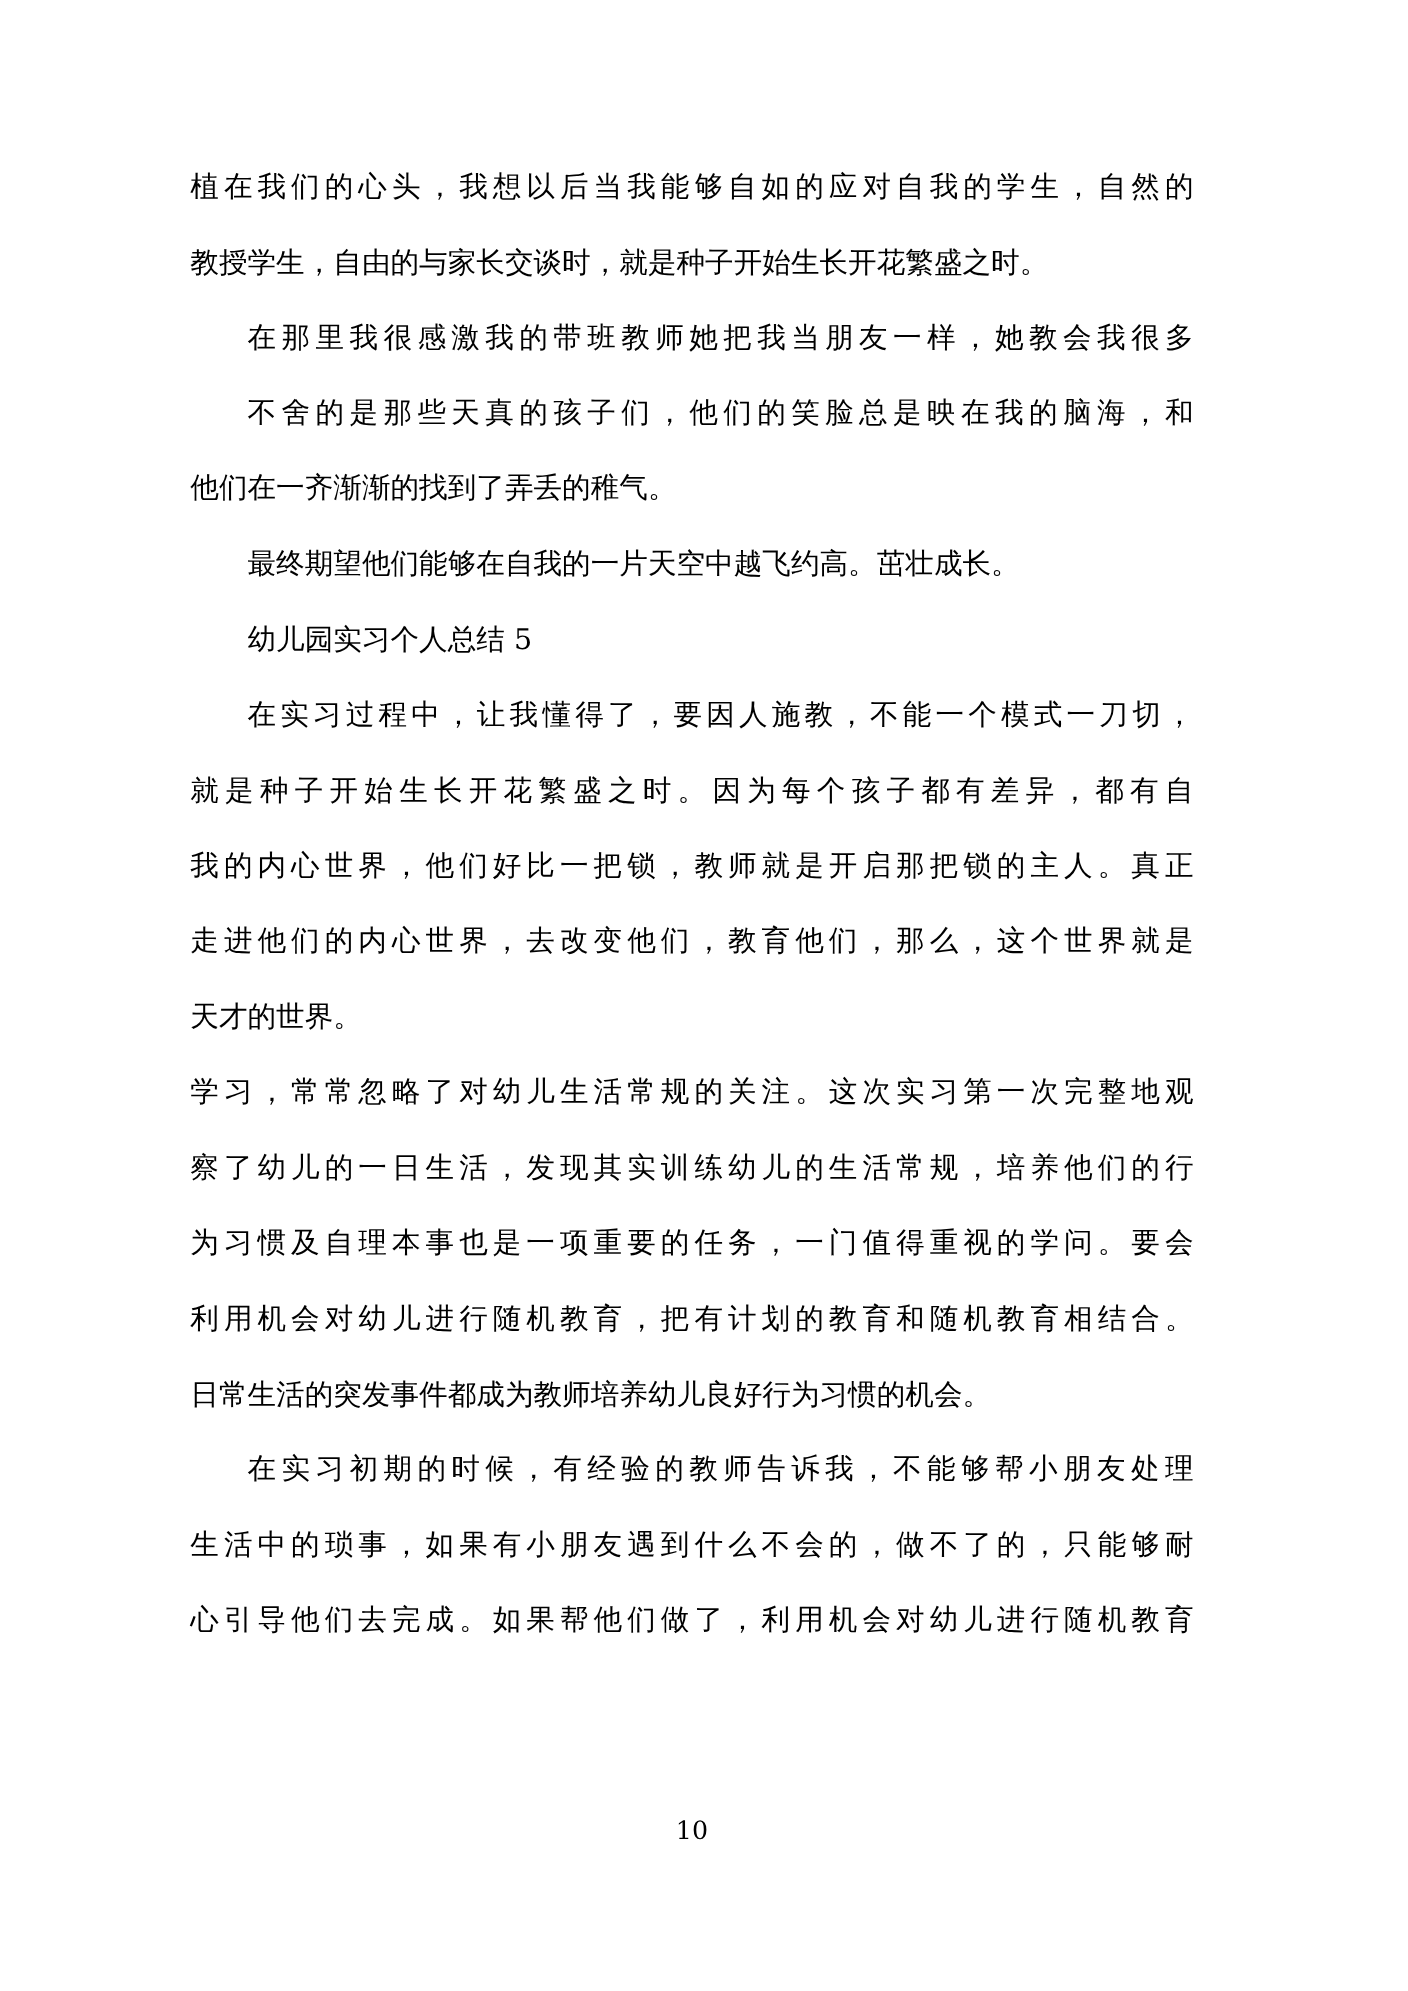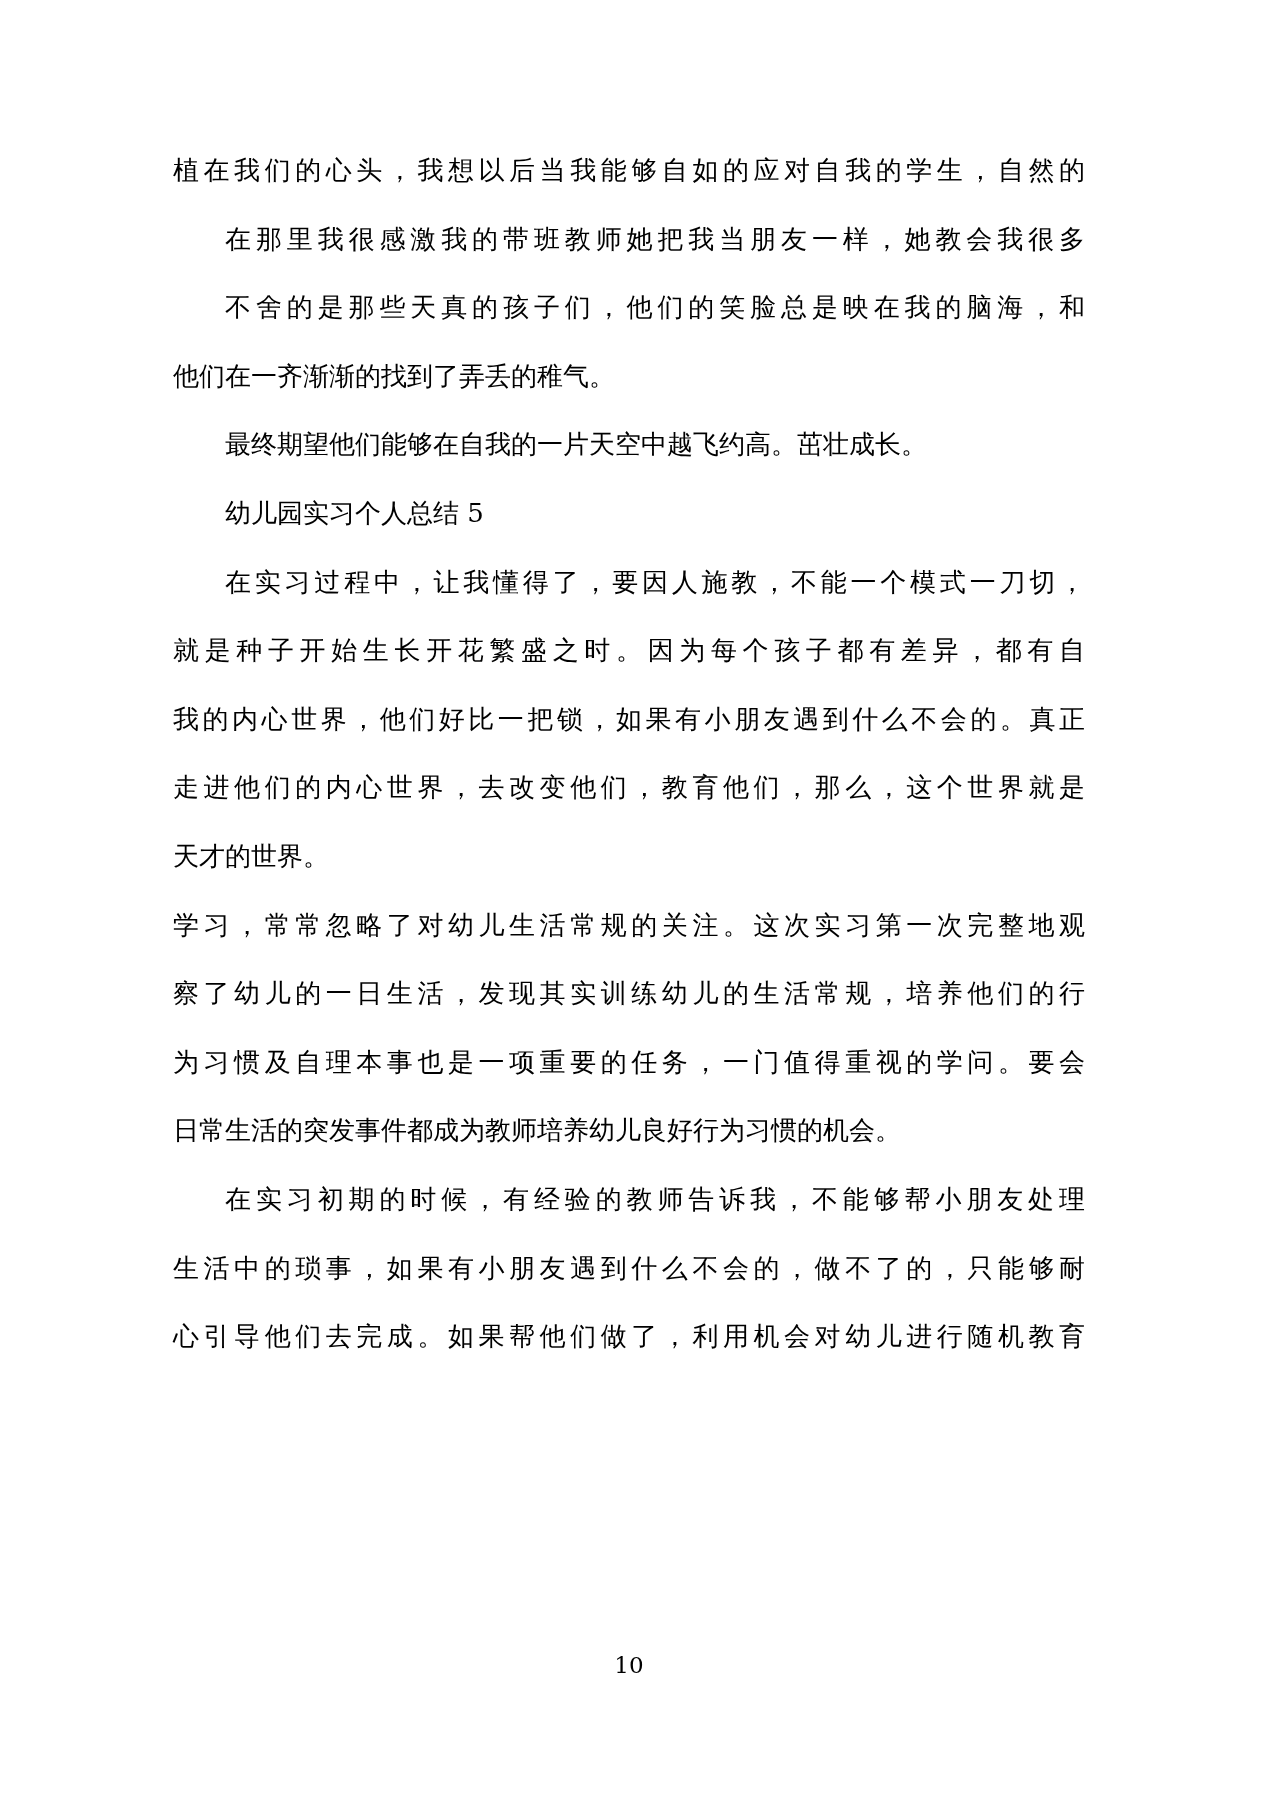--- a/index.html
+++ b/index.html
@@ -46,32 +46,34 @@
     line-height: 30px;
     font-family: "DejaVu Serif", "Liberation Serif", serif;
   }
 </style>
 </head>
 <body>
 
 <div class="page">
   <div class="content">
     <div class="l full">植在我们的心头，我想以后当我能够自如的应对自我的学生，自然的</div>
+    <div class="l">教授学生，自由的与家长交谈时，就是种子开始生长开花繁盛之时。</div>
     <div class="l ind full">在那里我很感激我的带班教师她把我当朋友一样，她教会我很多</div>
     <div class="l ind full">不舍的是那些天真的孩子们，他们的笑脸总是映在我的脑海，和</div>
     <div class="l">他们在一齐渐渐的找到了弄丢的稚气。</div>
     <div class="l ind">最终期望他们能够在自我的一片天空中越飞约高。茁壮成长。</div>
     <div class="l ind">幼儿园实习个人总结 5</div>
     <div class="l ind full">在实习过程中，让我懂得了，要因人施教，不能一个模式一刀切，</div>
     <div class="l full">就是种子开始生长开花繁盛之时。因为每个孩子都有差异，都有自</div>
-    <div class="l full">我的内心世界，他们好比一把锁，如果有小朋友遇到什么不会的。真正</div>
+    <div class="l full">我的内心世界，他们好比一把锁，教师就是开启那把锁的主人。真正</div>
     <div class="l full">走进他们的内心世界，去改变他们，教育他们，那么，这个世界就是</div>
     <div class="l">天才的世界。</div>
     <div class="l full">学习，常常忽略了对幼儿生活常规的关注。这次实习第一次完整地观</div>
     <div class="l full">察了幼儿的一日生活，发现其实训练幼儿的生活常规，培养他们的行</div>
     <div class="l full">为习惯及自理本事也是一项重要的任务，一门值得重视的学问。要会</div>
+    <div class="l full">利用机会对幼儿进行随机教育，把有计划的教育和随机教育相结合。</div>
     <div class="l">日常生活的突发事件都成为教师培养幼儿良好行为习惯的机会。</div>
     <div class="l ind full">在实习初期的时候，有经验的教师告诉我，不能够帮小朋友处理</div>
     <div class="l full">生活中的琐事，如果有小朋友遇到什么不会的，做不了的，只能够耐</div>
     <div class="l full">心引导他们去完成。如果帮他们做了，利用机会对幼儿进行随机教育</div>
   </div>
   <div class="pagenum">10</div>
 </div>
 
 </body></html>

